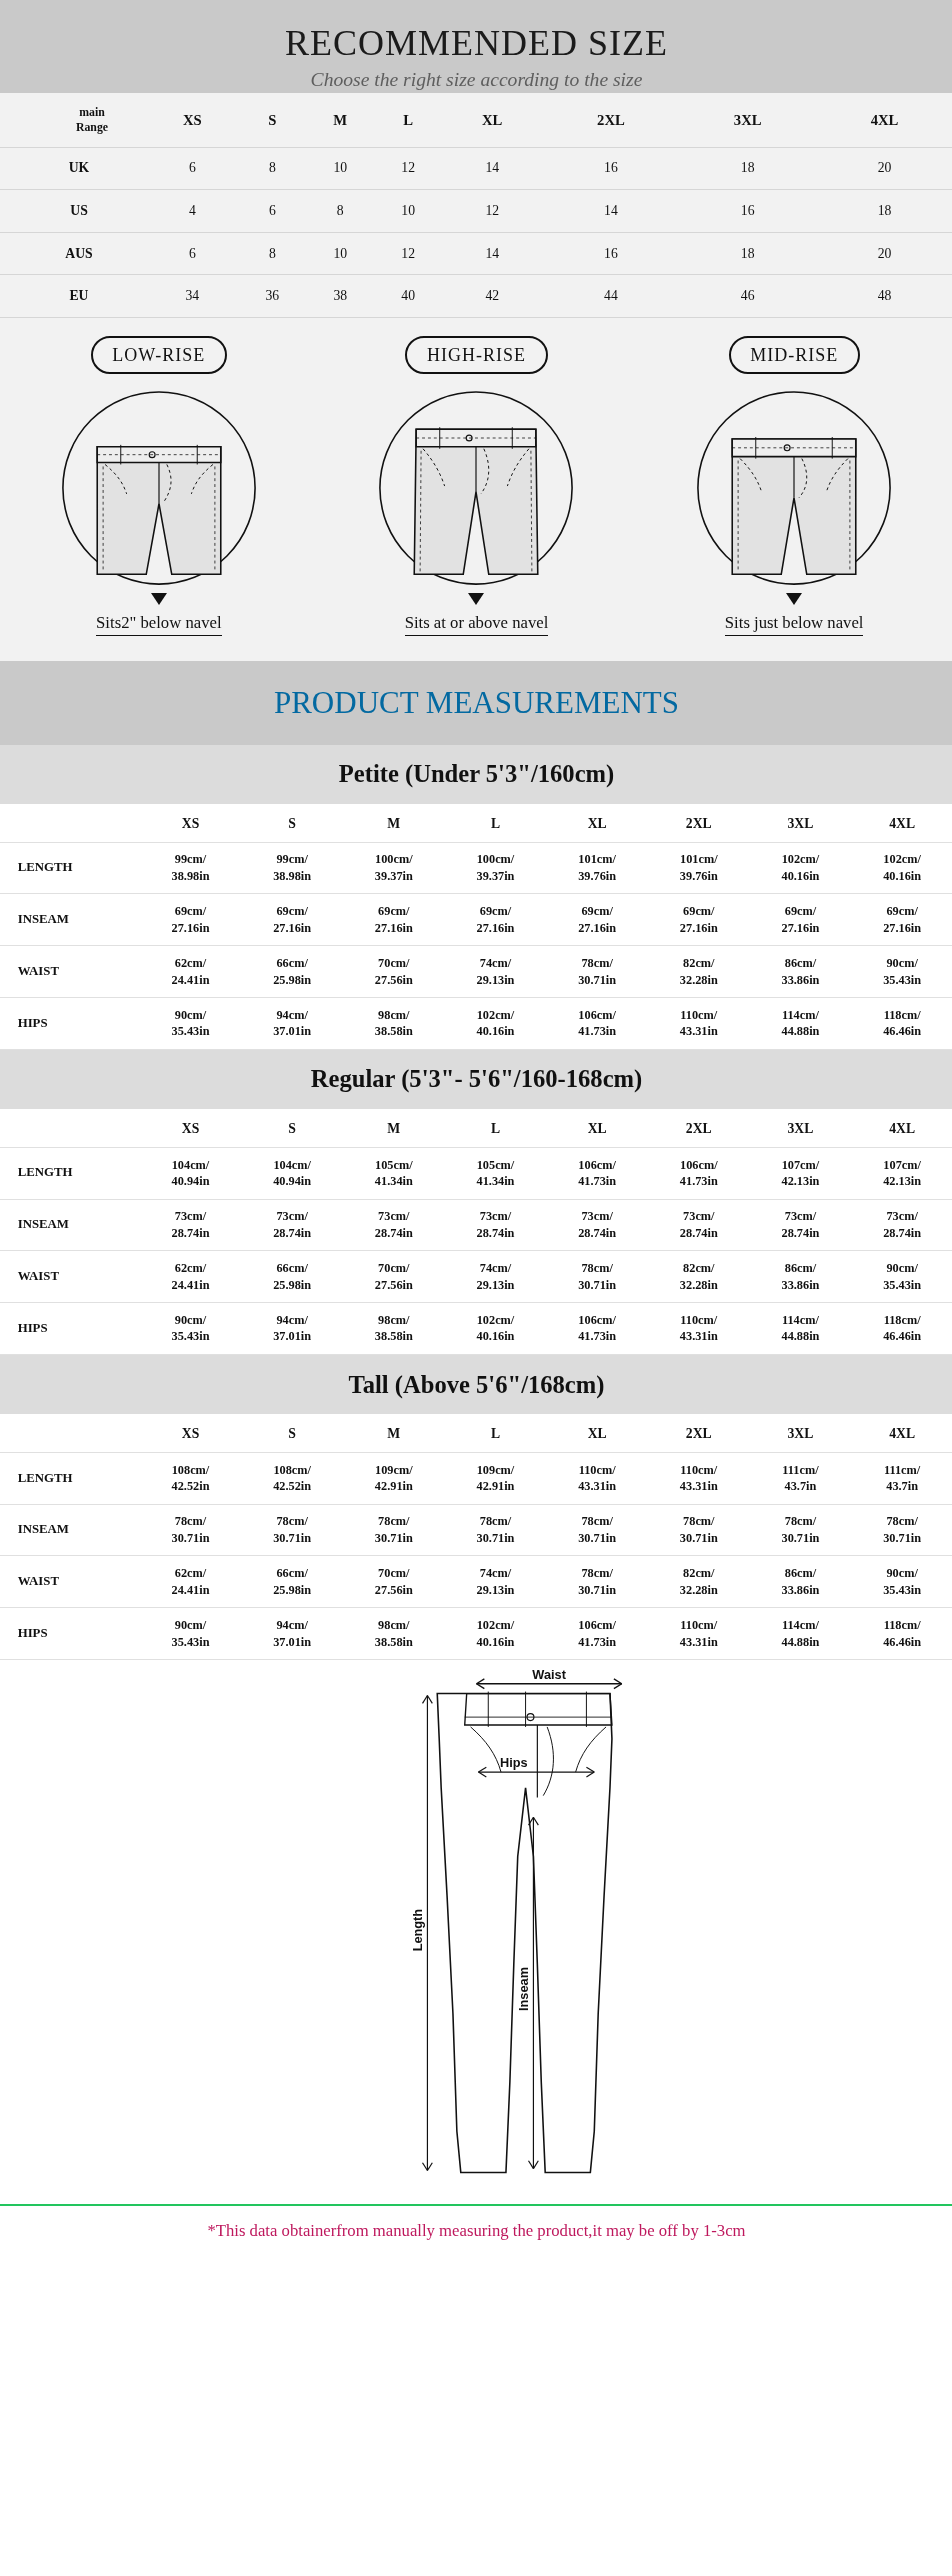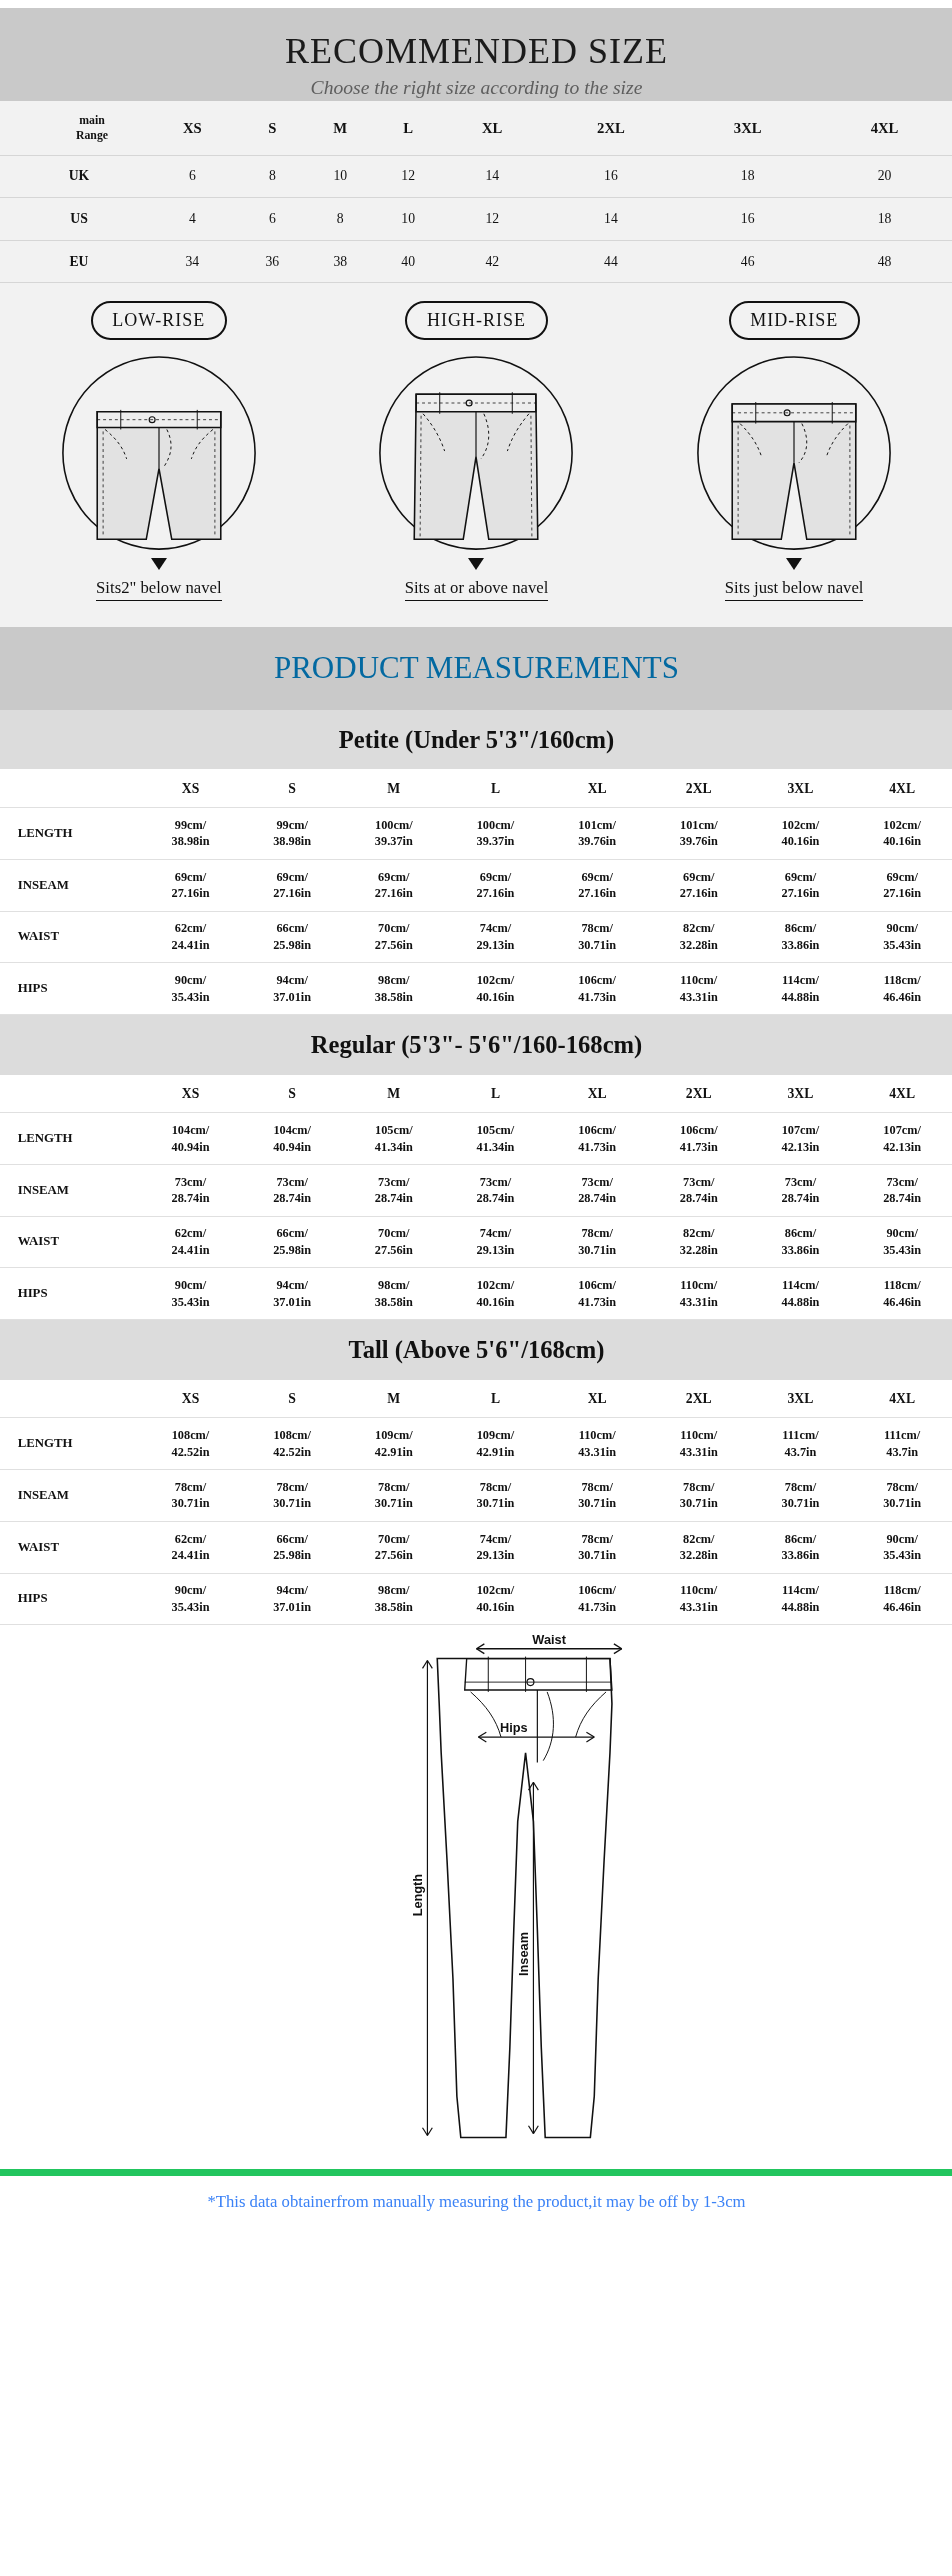--- a/index.html
+++ b/index.html
@@ -7,21 +7,21 @@
     padding: 0;
     background: #ffffff;
   }
   body {
     width: 953px;
     font-family: "Liberation Serif", serif;
     color: #111;
   }
   .page {
     width: 953px;
-    margin: 8px auto;
+    margin: 0 auto;
     background: #ffffff;
     position: relative;
   }
 
   
   .band {
     background: #c9c9c9;
     text-align: center;
   }
   .band-title {
@@ -166,25 +166,25 @@
 
   
   .diagram-wrap {
     background: #ffffff;
     text-align: center;
     padding: 9.8px 0 0 0;
   }
 
   
   .footer-note {
-    border-top: 7px solid #22c55e;
+    border-top: 2px solid #22c55e;
     text-align: center;
     font-size: 16.7px;
     padding: 15.7px 0 21.6px 0;
-    color: #3b82f6;
+    color: #be185d;
   }
   .svg-label {
     font-family: "Liberation Sans", sans-serif;
     font-size: 13px;
     font-weight: bold;
     fill: #111;
   }
 </style>
 </head>
 <body>
@@ -228,20 +228,31 @@
       <tr>
         <td>US</td>
         <td>4</td>
         <td>6</td>
         <td>8</td>
         <td>10</td>
         <td>12</td>
         <td>14</td>
         <td>16</td>
         <td>18</td>
+      </tr>
+      <tr>
+        <td>AUS</td>
+        <td>6</td>
+        <td>8</td>
+        <td>10</td>
+        <td>12</td>
+        <td>14</td>
+        <td>16</td>
+        <td>18</td>
+        <td>20</td>
       </tr>
       <tr>
         <td>EU</td>
         <td>34</td>
         <td>36</td>
         <td>38</td>
         <td>40</td>
         <td>42</td>
         <td>44</td>
         <td>46</td>

